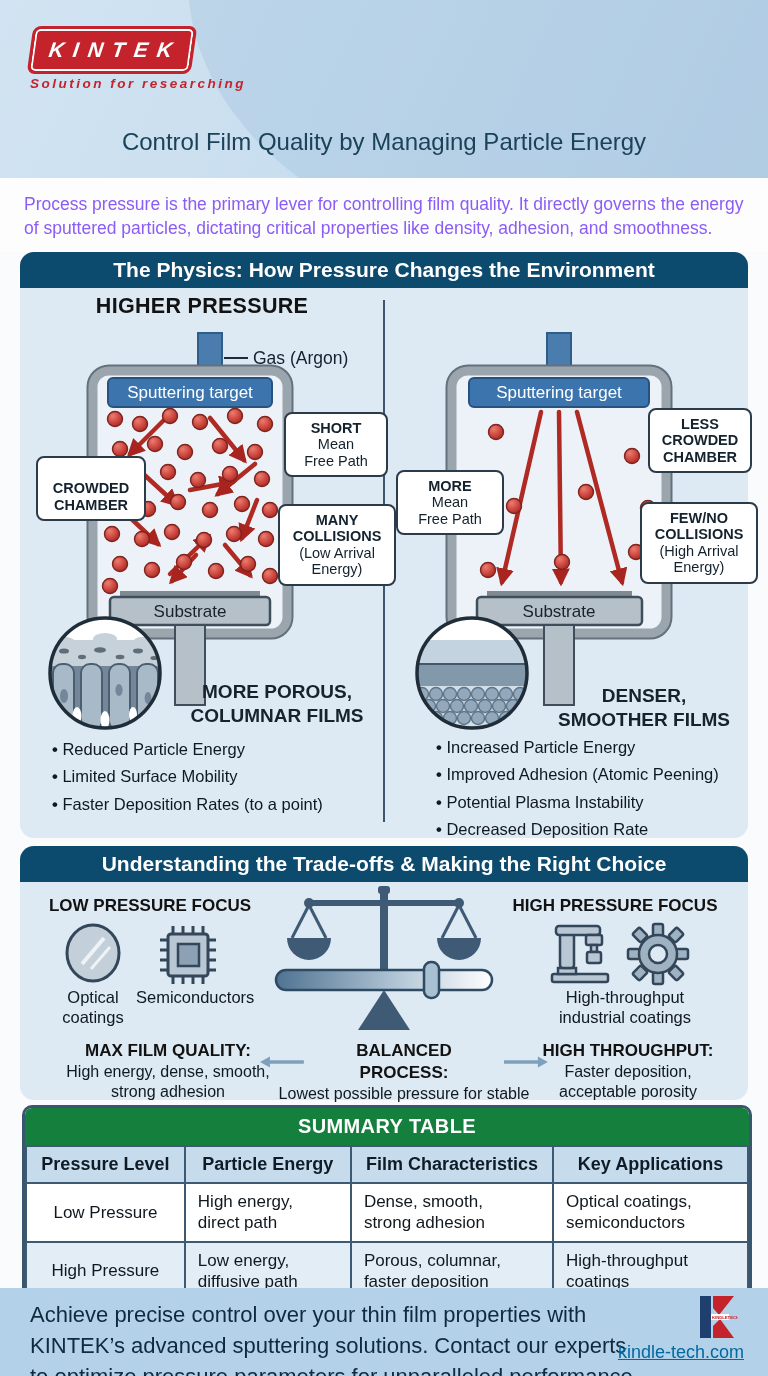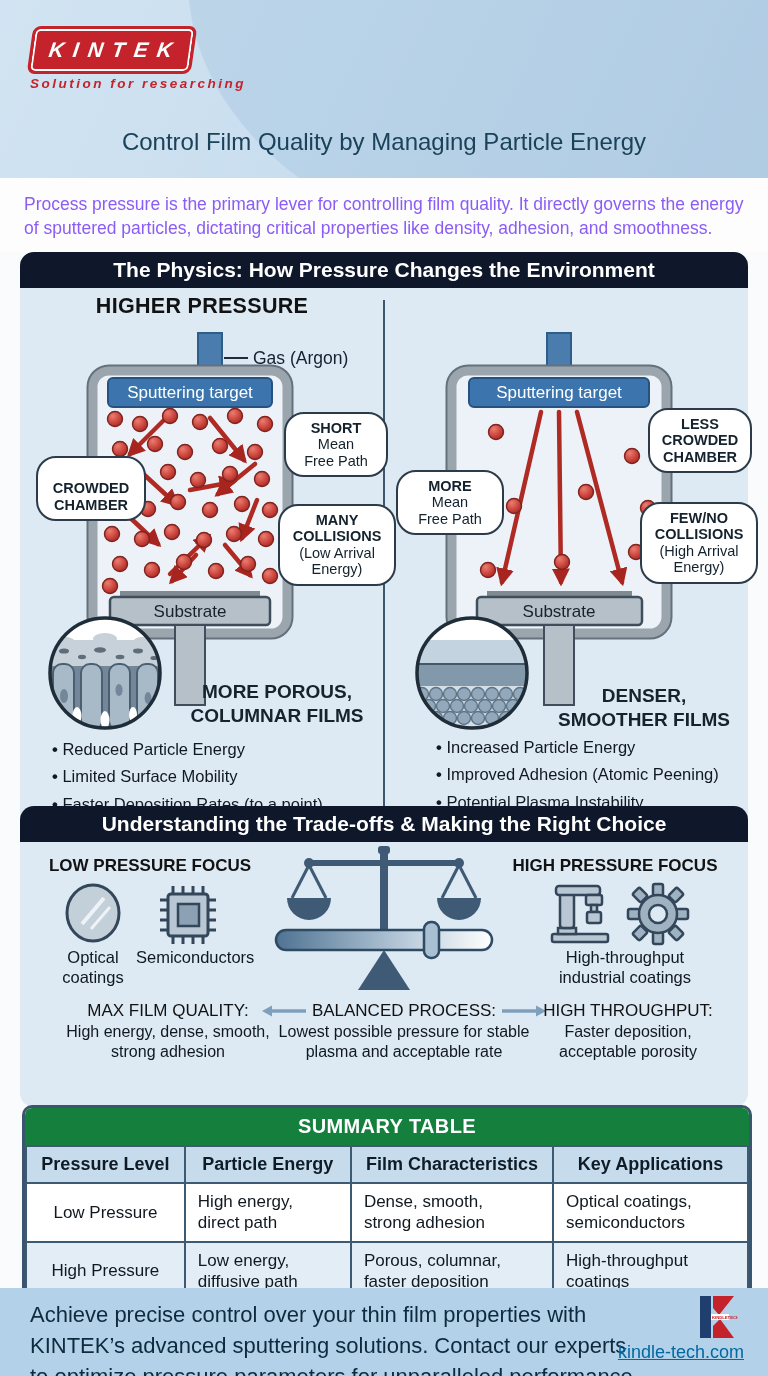--- a/index.html
+++ b/index.html
@@ -18,42 +18,42 @@
         color:#c4232b;letter-spacing:2.5px;z-index:2;}
   .hero h1{position:absolute;left:0;top:82px;width:768px;margin:0;text-align:center;
         font-size:37px;font-weight:700;color:#1b4258;letter-spacing:-.5px;z-index:2;}
   .hero h2{position:absolute;left:0;top:128px;width:768px;margin:0;text-align:center;
         font-size:24px;font-weight:500;color:#1b4258;z-index:2;}
   
   .intro{position:absolute;left:0;top:178px;width:768px;height:74px;background:#fdfdfd;}
   .intro p{margin:14px 24px 0 24px;font-size:17.5px;line-height:1.38;color:#8b5cf6;}
   
   .panel{position:absolute;left:20px;width:728px;border-radius:14px;background:#dde9f3;}
-  .panel-header{height:36px;background:#0f172a;border-radius:14px 14px 0 0;display:flex;
+  .panel-header{height:36px;background:#0c4a6e;border-radius:14px 14px 0 0;display:flex;
         align-items:center;justify-content:center;color:#fff;font-size:21px;font-weight:700;}
   .physics{top:252px;height:586px;}
-  .tradeoffs{top:806px;height:301px;}
+  .tradeoffs{top:846px;height:254px;}
   .col{position:absolute;top:36px;width:364px;height:550px;}
   .col h3{position:absolute;left:0;top:6px;width:100%;margin:0;text-align:center;
         font-size:21.5px;font-weight:800;color:#121212;letter-spacing:.3px;}
   .vdivider{position:absolute;left:363px;top:48px;width:2px;height:522px;background:#3d566e;}
   .diagram{position:absolute;left:0;top:36px;}
-  .callout{position:absolute;background:#fff;border:2.5px solid #2c3b49;border-radius:20px;
+  .callout{position:absolute;background:#fff;border:2.5px solid #2c3b49;border-radius:8px;
         padding:6px 6px;text-align:center;font-size:14.5px;line-height:1.13;color:#14222e;z-index:5;}
   .callout .t{font-weight:800;}
   .ml{white-space:pre-line;}
   .film-label{position:absolute;font-size:19px;font-weight:800;text-align:center;color:#16222c;line-height:1.25;z-index:4;}
   ul.blist{position:absolute;margin:0;padding:0;list-style:none;font-size:16.5px;color:#101820;}
   ul.blist li{margin:0 0 5px 0;line-height:1.35;}
   ul.blist li:before{content:"• ";font-weight:700;}
   
   .focus-h{position:absolute;font-size:17px;font-weight:800;text-align:center;color:#121212;}
   .icon-label{position:absolute;font-size:16.5px;text-align:center;line-height:1.2;color:#101820;}
   .tro-block{position:absolute;text-align:center;}
-  .tro-block .tt{font-size:17px;font-weight:400;color:#121212;line-height:1.3;text-align:center;}
+  .tro-block .tt{font-size:17px;font-weight:700;color:#121212;line-height:1.3;text-align:center;}
   .tro-block .tx{font-size:16px;line-height:1.25;color:#101820;}
   .tro-title-row{display:flex;align-items:center;justify-content:center;gap:6px;}
   
   .tablewrap{position:absolute;left:22px;top:1105px;width:724px;border:3px solid #3a556e;
         border-radius:10px;overflow:hidden;background:#fff;}
   .table-title{height:37px;background:#15803d;color:#fff;display:flex;align-items:center;
         justify-content:center;font-size:20px;font-weight:700;letter-spacing:.4px;}
   table.sum{border-collapse:collapse;width:100%;table-layout:fixed;}
   table.sum th{background:#c6dcec;font-size:18px;font-weight:700;color:#0f1c27;
         border:2px solid #3e5a73;padding:7px 4px;}

